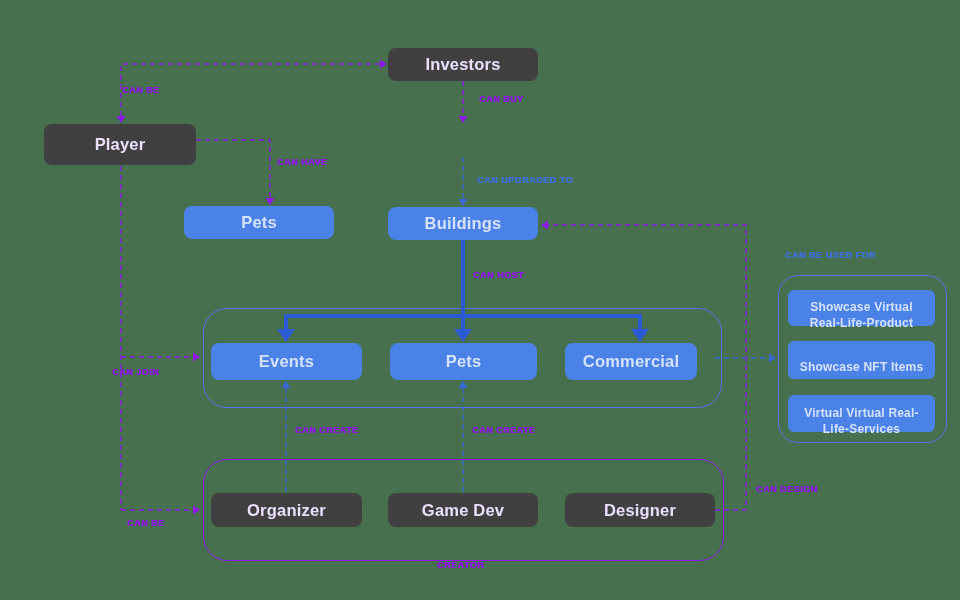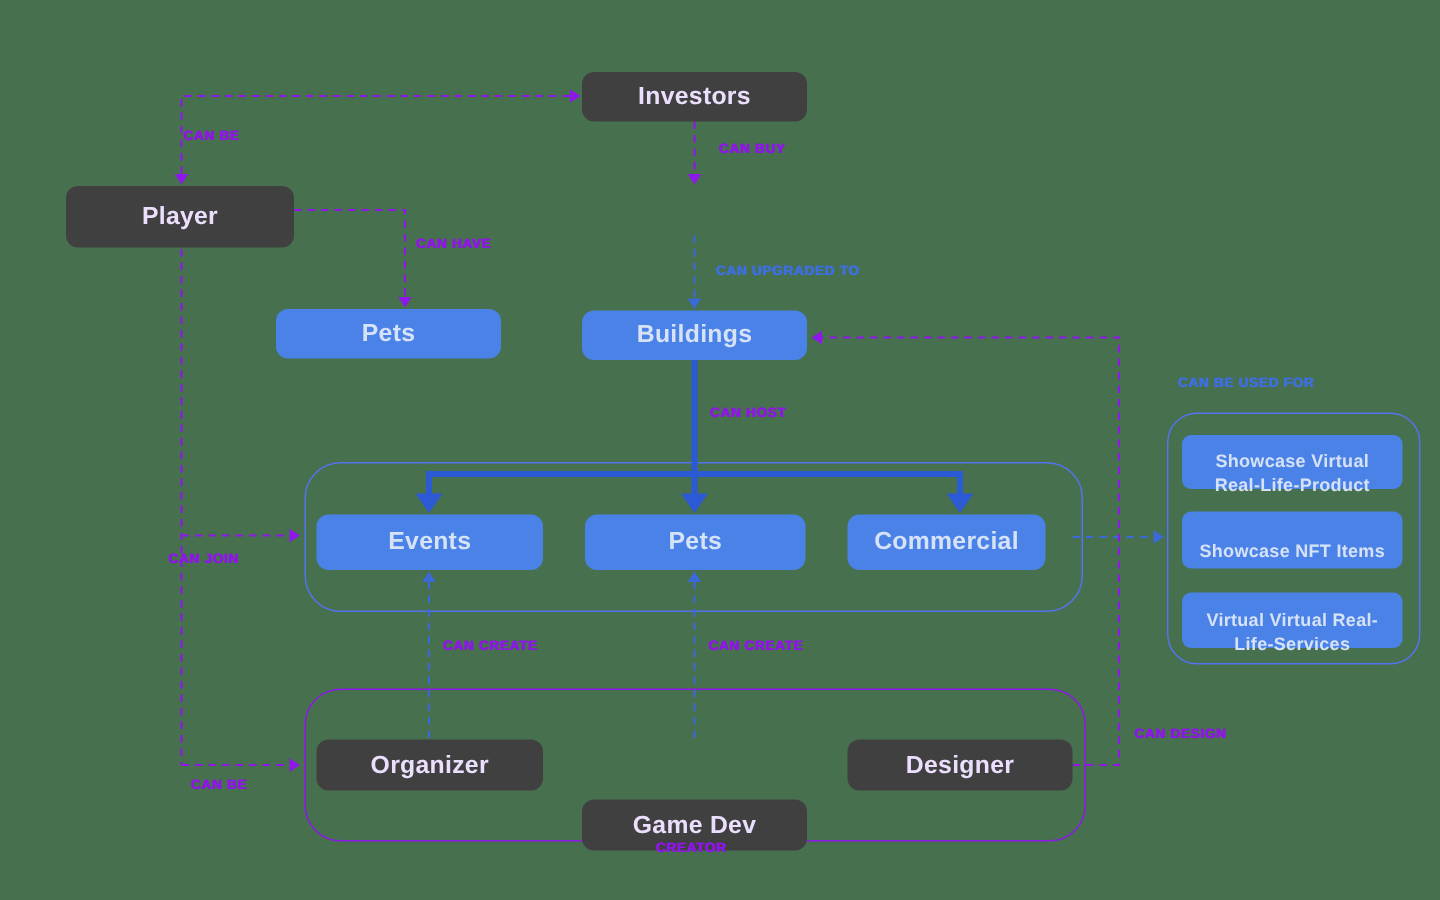--- a/index.html
+++ b/index.html
@@ -85,21 +85,21 @@
     </div>
     <div class="node blue" style="left: 390px; top: 343px; width: 147px; height: 37px;">
       <span>Pets</span>
     </div>
     <div class="node blue" style="left: 565px; top: 343px; width: 132px; height: 37px;">
       <span>Commercial</span>
     </div>
     <div class="node purple" style="left: 211px; top: 493px; width: 151px; height: 34px;">
       <span>Organizer</span>
     </div>
-    <div class="node purple" style="left: 388px; top: 493px; width: 150px; height: 34px; margin-top: 40px;">
+    <div class="node purple" style="left: 388px; top: 493px; width: 150px; height: 34px;">
       <span>Game Dev</span>
     </div>
     <div class="node purple" style="left: 565px; top: 493px; width: 150px; height: 34px;">
       <span>Designer</span>
     </div>
     <div class="node blue small" style="left: 788px; top: 290px; width: 147px; height: 36px;">
       <span>Showcase Virtual Real-Life-Product</span>
     </div>
     <div class="node blue small" style="left: 788px; top: 341px; width: 147px; height: 38px;">
       <span>Showcase NFT Items</span>

